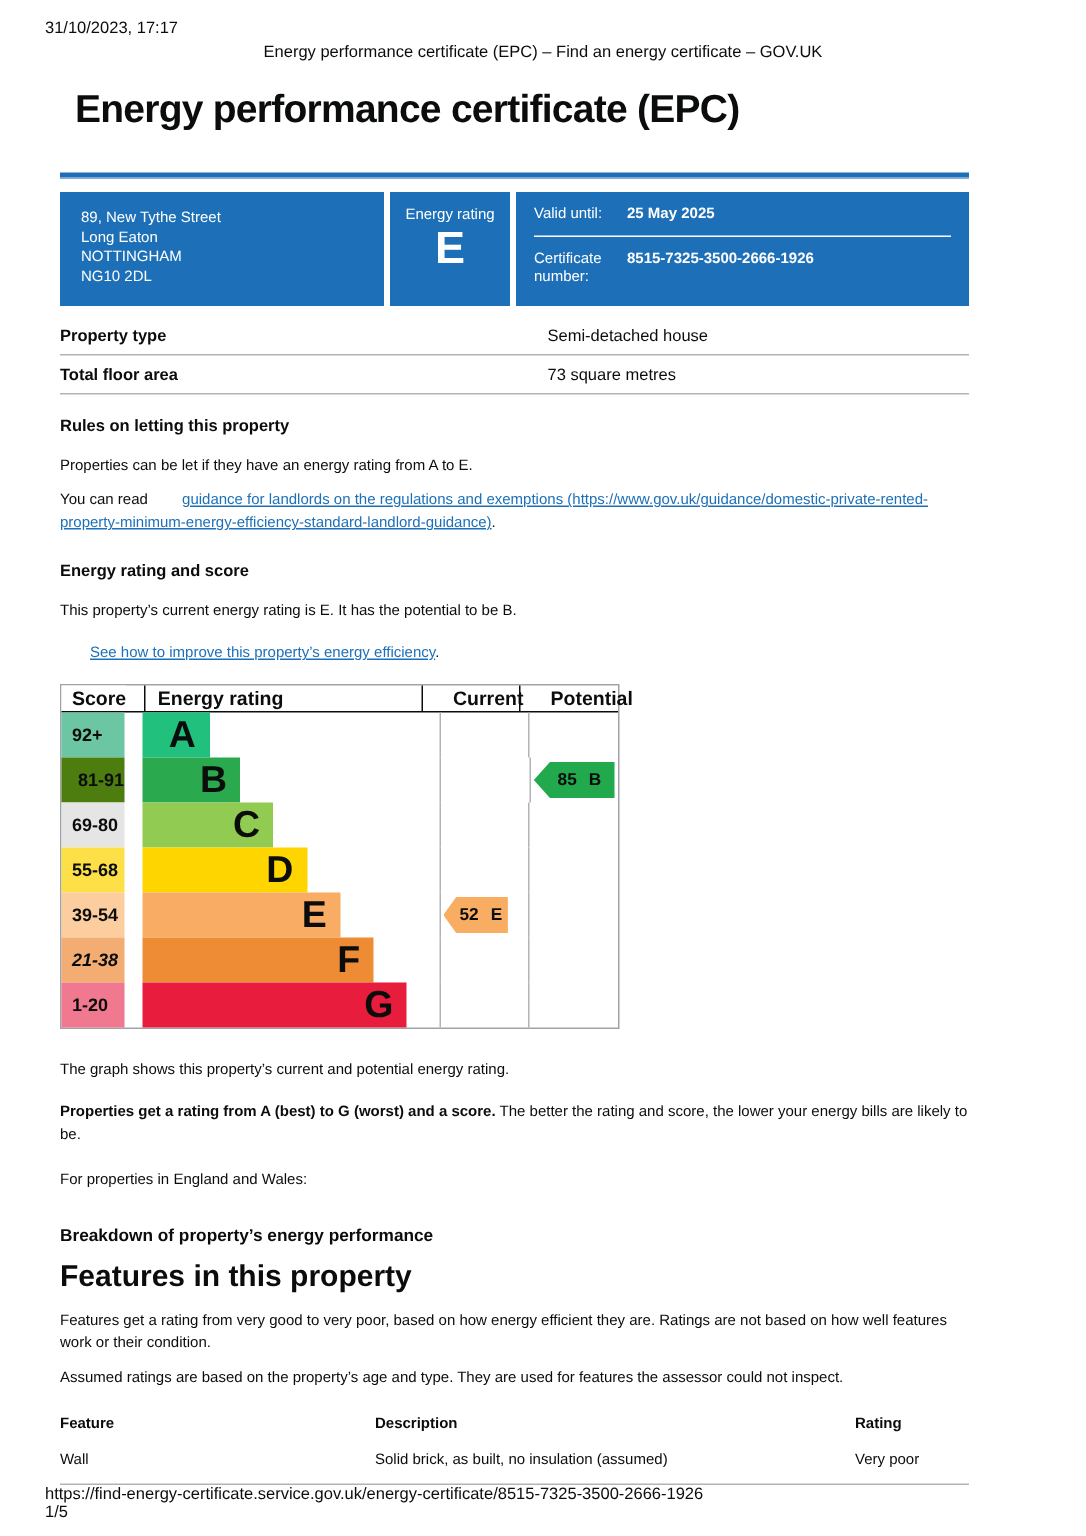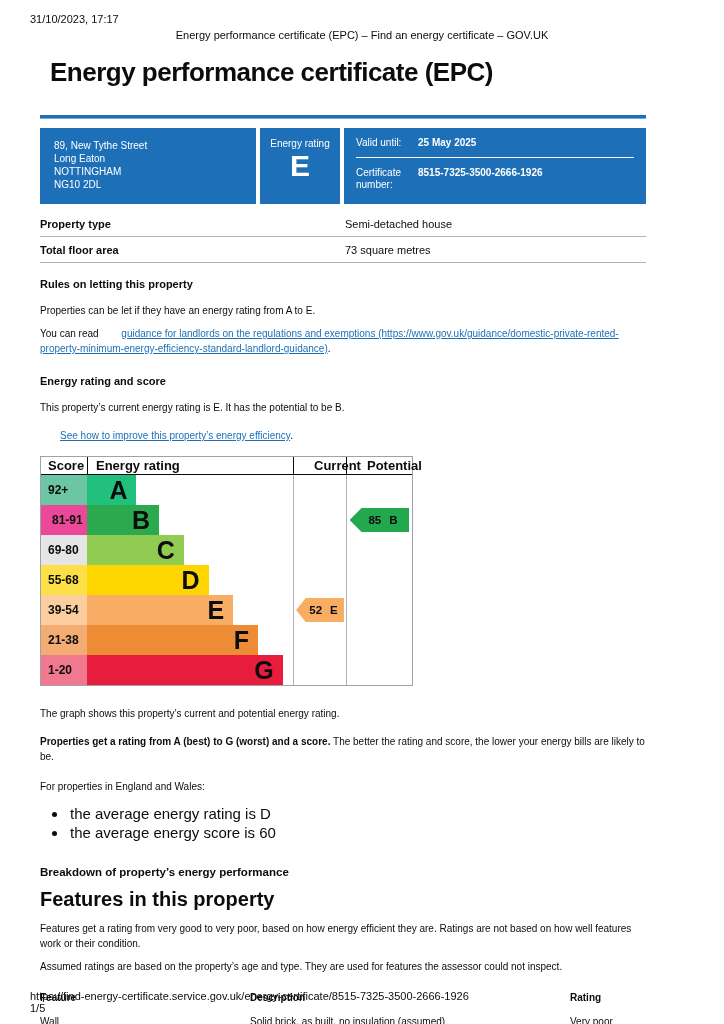--- a/index.html
+++ b/index.html
@@ -26,32 +26,32 @@
   .b-rating { width:80px; text-align:center; padding-top:10px; }
   .b-rating-label { font-size:10px; }
   .b-rating-value { font-size:30px; font-weight:bold; line-height:34px; }
   .b-meta { flex:1; padding:0 12px; font-size:10px; }
   .b-row { display:flex; padding:9px 0 8px 0; }
   .b-row.first { border-bottom:1px solid #fff; }
   .b-label { width:62px; line-height:12px; }
   .b-value { font-weight:bold; line-height:12px; }
   
   .facts { margin-top:7px; }
-  .fact-row { display:flex; align-items:center; height:26px; border-bottom:1px solid var(--border); font-size:11px; }
+  .fact-row { display:flex; align-items:center; height:26px; border-bottom:1px solid var(--border); font-size:11px;gap:20px; }
   .fact-label { width:305px; font-weight:bold; }
   .fact-value { flex:1; }
   
   .sec-h { margin:15px 0 0 0; font-size:11px; font-weight:bold; line-height:13px; }
   .sec-h.rating { margin-top:19px; }
   p.body { margin:12px 0 0 0; font-size:10px; line-height:15px; }
   p.body.tight { margin-top:8px; }
   a.link { color:var(--blue); text-decoration:underline;margin-left:20px; }
   
   .chart { margin-top:13px; width:373px; border:1px solid #a0a3a5; font-size:0; }
-  .ch-row { display:flex; height:30px; }
+  .ch-row { display:flex; height:30px;gap:12px; }
   .ch-row.ch-head { height:18px; border-bottom:1px solid var(--ink); }
   .ch-h { font-size:13px; font-weight:bold; line-height:17px;padding-left:20px; }
   .ch-score { width:46px; padding-left:7px; font-size:12px; font-weight:bold; line-height:30px; }
   .ch-head .ch-score { background:#fff; line-height:17px; font-size:13px; }
   .ch-rating { width:206px; border-left:1px solid var(--ink); }
   .ch-row:not(.ch-head) .ch-rating { border-left:none; }
   .ch-bar { height:100%; display:flex; align-items:center; justify-content:flex-end; padding-right:9px; }
   .ch-letter { font-size:25px; font-weight:bold; line-height:25px; color:var(--ink); }
   .ch-current { width:53px; border-left:1px solid var(--border); display:flex; align-items:center; justify-content:center; }
   .ch-potential { width:66px; border-left:1px solid var(--border); display:flex; align-items:center; justify-content:center; }
@@ -142,21 +142,21 @@
         <div class="ch-score" style="background: rgb(108, 197, 163);">92+</div>
         <div class="ch-rating">
           <div class="ch-bar" style="width: 24%; background: rgb(34, 192, 125);">
             <span class="ch-letter">A</span>
           </div>
         </div>
         <div class="ch-current"></div>
         <div class="ch-potential"></div>
       </div>
       <div class="ch-row">
-        <div class="ch-score" style="background: #ec4899; padding-left: 11px;">81-91</div>
+        <div class="ch-score" style="background: #4d7c0f; padding-left: 11px;">81-91</div>
         <div class="ch-rating">
           <div class="ch-bar" style="width: 35%; background: rgb(42, 169, 79);">
             <span class="ch-letter">B</span>
           </div>
         </div>
         <div class="ch-current"></div>
         <div class="ch-potential">
           <div class="ch-tag" style="background: rgb(34, 169, 78);">
             <span>85</span>
             <span>B</span>
@@ -192,21 +192,21 @@
         </div>
         <div class="ch-current">
           <div class="ch-tag" style="background: rgb(249, 173, 99);">
             <span>52</span>
             <span>E</span>
           </div>
         </div>
         <div class="ch-potential"></div>
       </div>
       <div class="ch-row">
-        <div class="ch-score" style="background: rgb(243, 172, 113);">21-38</div>
+        <div class="ch-score" style="background: rgb(243, 172, 113); font-style: italic;">21-38</div>
         <div class="ch-rating">
           <div class="ch-bar" style="width: 83%; background: rgb(238, 140, 53);">
             <span class="ch-letter">F</span>
           </div>
         </div>
         <div class="ch-current"></div>
         <div class="ch-potential"></div>
       </div>
       <div class="ch-row">
         <div class="ch-score" style="background: rgb(240, 121, 143);">1-20</div>
@@ -216,24 +216,20 @@
           </div>
         </div>
         <div class="ch-current"></div>
         <div class="ch-potential"></div>
       </div>
     </div>
 
   <p class="body" style="margin-top:20px">The graph shows this property’s current and potential energy rating.</p>
   <p class="body" style="margin-top:13px"><span class="lead-bold">Properties get a rating from A (best) to G (worst) and a score.</span><span> The better the rating and score, the lower your energy bills are likely to be.</span></p>
   <p class="body" style="margin-top:15px">For properties in England and Wales:</p>
-  <ul class="averages">
-      <li>the average energy rating is D</li>
-      <li>the average energy score is 60</li>
-    </ul>
 
   <div class="breakdown-h">Breakdown of property’s energy performance</div>
   <h2 class="features-h">Features in this property</h2>
   <p class="body" style="margin-top:10px">Features get a rating from very good to very poor, based on how energy efficient they are. Ratings are not based on how well features work or their condition.</p>
   <p class="body tight">Assumed ratings are based on the property’s age and type. They are used for features the assessor could not inspect.</p>
 
   <div class="ftable">
     <div class="ft-row ft-head-row">
         <div class="ft-cell ft-c1">Feature</div>
         <div class="ft-cell ft-c2">Description</div>

